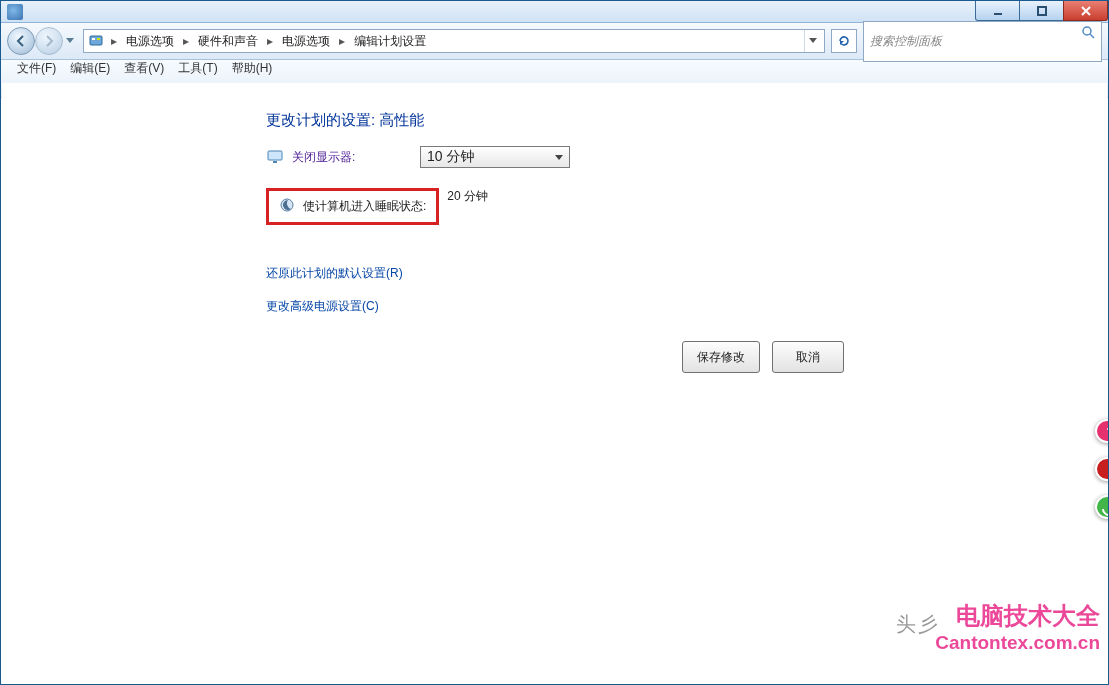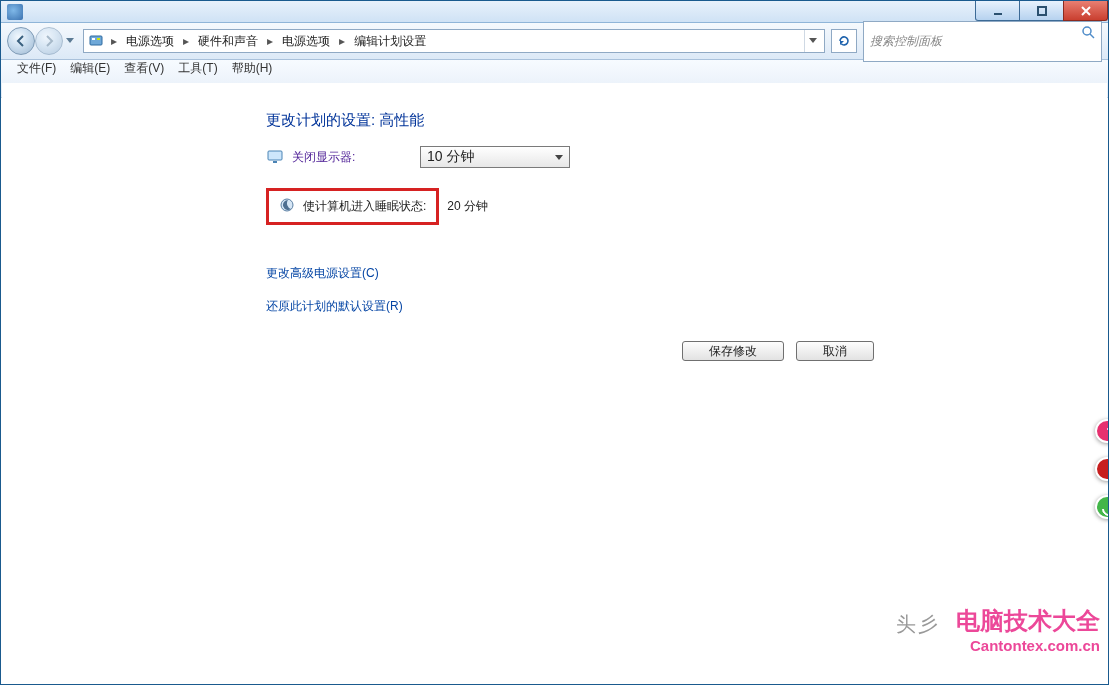--- a/index.html
+++ b/index.html
@@ -38,30 +38,30 @@
   .content { position:absolute; left:1px; right:1px; top:82px; bottom:1px; background:#fff; padding:28px 0 0 264px; }
   .heading { color:#003399; font-size:15px; margin-bottom:14px; }
   .subtext { color:#222; margin-bottom:28px; }
   .row { display:flex; align-items:center; margin-bottom:18px; height:26px;}
   .row .icon { width:18px; height:18px; margin-right:8px; display:flex; align-items:center; justify-content:center;}
   .row .label { width:128px; color:#4c1d95;}
   .row .dd { width:150px; height:22px; border:1px solid #7a7a7a; background:linear-gradient(to bottom,#fff,#e7e7e7); display:flex; align-items:center; padding:0 6px; position:relative; font-size:14px;}
   .row .dd::after { content:""; position:absolute; right:6px; top:8px; border-left:4px solid transparent; border-right:4px solid transparent; border-top:5px solid #444;}
   .redbox { border:3px solid #d62222; padding:6px 10px; display:inline-flex; align-items:center; margin-right:8px;}
   .redbox .icon { margin-right:8px;}
-  .sleep-wrap { display:flex; align-items:center; margin-bottom:40px;}
+  .sleep-wrap { display:flex; margin-bottom:40px;}
   .links { margin-top:12px;}
   .link { color:#0646a5; margin-bottom:16px; cursor:pointer; display:block;}
   .btnrow { display:flex; gap:12px; margin-left:416px; margin-top:26px;}
-  .btn { min-width:72px; height:20px; padding:0 26px; border:1px solid #707070; border-radius:3px; background:linear-gradient(to bottom,#fdfdfd,#e2e2e2); display:flex; align-items:center; justify-content:center; cursor:default;}
+  .btn { min-width:72px; height:32px; padding:0 14px; border:1px solid #707070; border-radius:3px; background:linear-gradient(to bottom,#fdfdfd,#e2e2e2); display:flex; align-items:center; justify-content:center; cursor:default;}
   
   .wm1 { position:absolute; right:168px; bottom:46px; font-size:20px; color:#999; font-family:Liberation Mono, monospace; letter-spacing:2px;}
   .wm2 { position:absolute; right:8px; bottom:30px; text-align:right; color:#ec4899; }
   .wm2 .t { font-size:24px; font-weight:bold; font-family:"SimHei","Microsoft YaHei"; }
-  .wm2 .u { font-size:15px; font-weight:bold; }
+  .wm2 .u { font-size:19px; font-weight:bold; }
   
   .bubble { position:absolute; right:-11px; width:24px; height:24px; border-radius:50%; border:2px solid #fff; box-shadow:0 1px 4px rgba(0,0,0,.4);}
   .bubble.b1 { top:418px; background:#e6316f;}
   .bubble.b1::after{content:"";position:absolute;right:4px;bottom:4px;width:4px;height:4px;background:#fff;border-radius:50%; box-shadow:-3px -6px 0 -1px #fff;}
   .bubble.b2 { top:456px; background:#c71f1f;}
   .bubble.b3 { top:494px; background:#43b649;}
   .bubble.b3::after{content:"";position:absolute;left:5px;top:5px;width:10px;height:10px;border:2px solid #fff;border-radius:50%;border-right-color:transparent;border-top-color:transparent;transform:rotate(-45deg);}
 </style>
 </head>
 <body>
@@ -183,22 +183,22 @@
             </svg>
         </span>
         <span>使计算机进入睡眠状态:</span>
       </div>
       <div class="dd">
         <span>20 分钟</span>
       </div>
     </div>
 
     <div class="links">
+      <span class="link">还原此计划的默认设置(R)</span>
       <span class="link">更改高级电源设置(C)</span>
-      <span class="link">还原此计划的默认设置(R)</span>
     </div>
 
     <div class="btnrow">
       <div class="btn">
           <span>保存修改</span>
         </div>
       <div class="btn">
           <span>取消</span>
         </div>
     </div>

